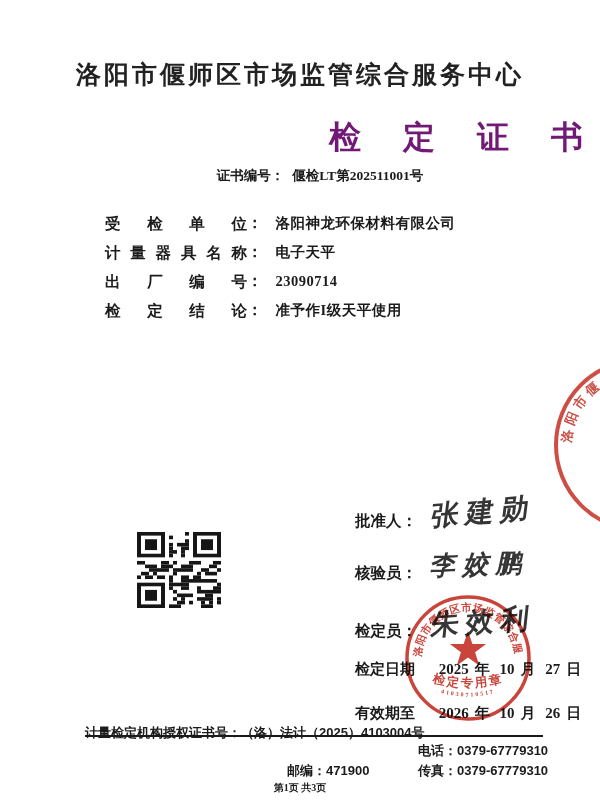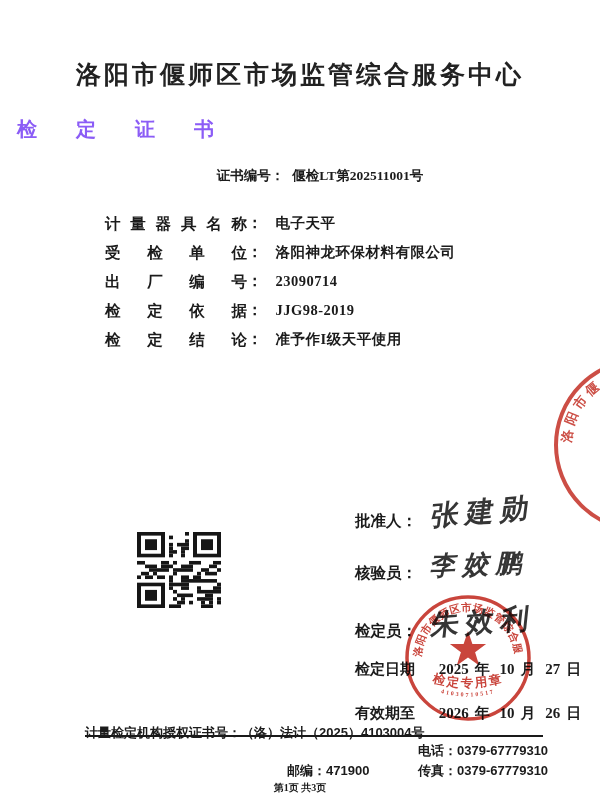--- a/index.html
+++ b/index.html
@@ -9,22 +9,22 @@
     font-family:"Liberation Serif", serif; color:#1b1b1b;
   }
   
   .org-title{
     position:absolute; top:58px; left:0; width:100%;
     text-align:center; font-size:25px; font-weight:bold; letter-spacing:3px;
     color:#222;
   }
   .doc-title{
     position:absolute; top:116px; left:0; width:100%;
-    text-align:left; font-size:20px; font-weight:bold; letter-spacing:17px;
-    text-indent:17px; color:#8b5cf6;
+    text-align:right; font-size:32px; font-weight:bold; letter-spacing:17px;
+    text-indent:17px; color:#701a75;
   }
   .certno{
     position:absolute; top:167px; left:0; width:100%;
     text-align:center; font-size:13.5px; font-weight:bold;padding-left:20px;
   }
   .certno .cn-label{margin-right:8px;}
   
   .fields{position:absolute; top:214px; left:105px;}
   .frow{margin-bottom:11px; line-height:17px; white-space:nowrap;}
   .frow.gap{margin-top:18px;}
@@ -86,34 +86,30 @@
 
   <div class="org-title">洛阳市偃师区市场监管综合服务中心</div>
   <div class="doc-title">检 定 证 书</div>
 
   <div class="certno">
     <span class="cn-label">证书编号：</span><span>偃检LT第202511001号</span>
   </div>
 
   <div class="fields">
     <div class="frow">
+      <span class="flabel">受检单位</span><span class="fcolon">：</span>
+      <span class="fvalue">洛阳神龙环保材料有限公司</span>
+    </div>
+    <div class="frow">
       <span class="flabel">计量器具名称</span><span class="fcolon">：</span>
       <span class="fvalue">电子天平</span>
-    </div>
-    <div class="frow">
-      <span class="flabel">受检单位</span><span class="fcolon">：</span>
-      <span class="fvalue">洛阳神龙环保材料有限公司</span>
     </div>
     <div class="frow">
       <span class="flabel">出厂编号</span><span class="fcolon">：</span>
       <span class="fvalue">23090714</span>
-    </div>
-    <div class="frow">
-      <span class="flabel">检定依据</span><span class="fcolon">：</span>
-      <span class="fvalue">JJG98-2019</span>
     </div>
     <div class="frow">
       <span class="flabel">检定结论</span><span class="fcolon">：</span>
       <span class="fvalue">准予作I级天平使用</span>
     </div>
   </div>
 
   <div class="qr">
     <svg width="84" height="76" viewBox="0 0 84 84" preserveAspectRatio="none" xmlns="http://www.w3.org/2000/svg">
       <g fill="#161616">

